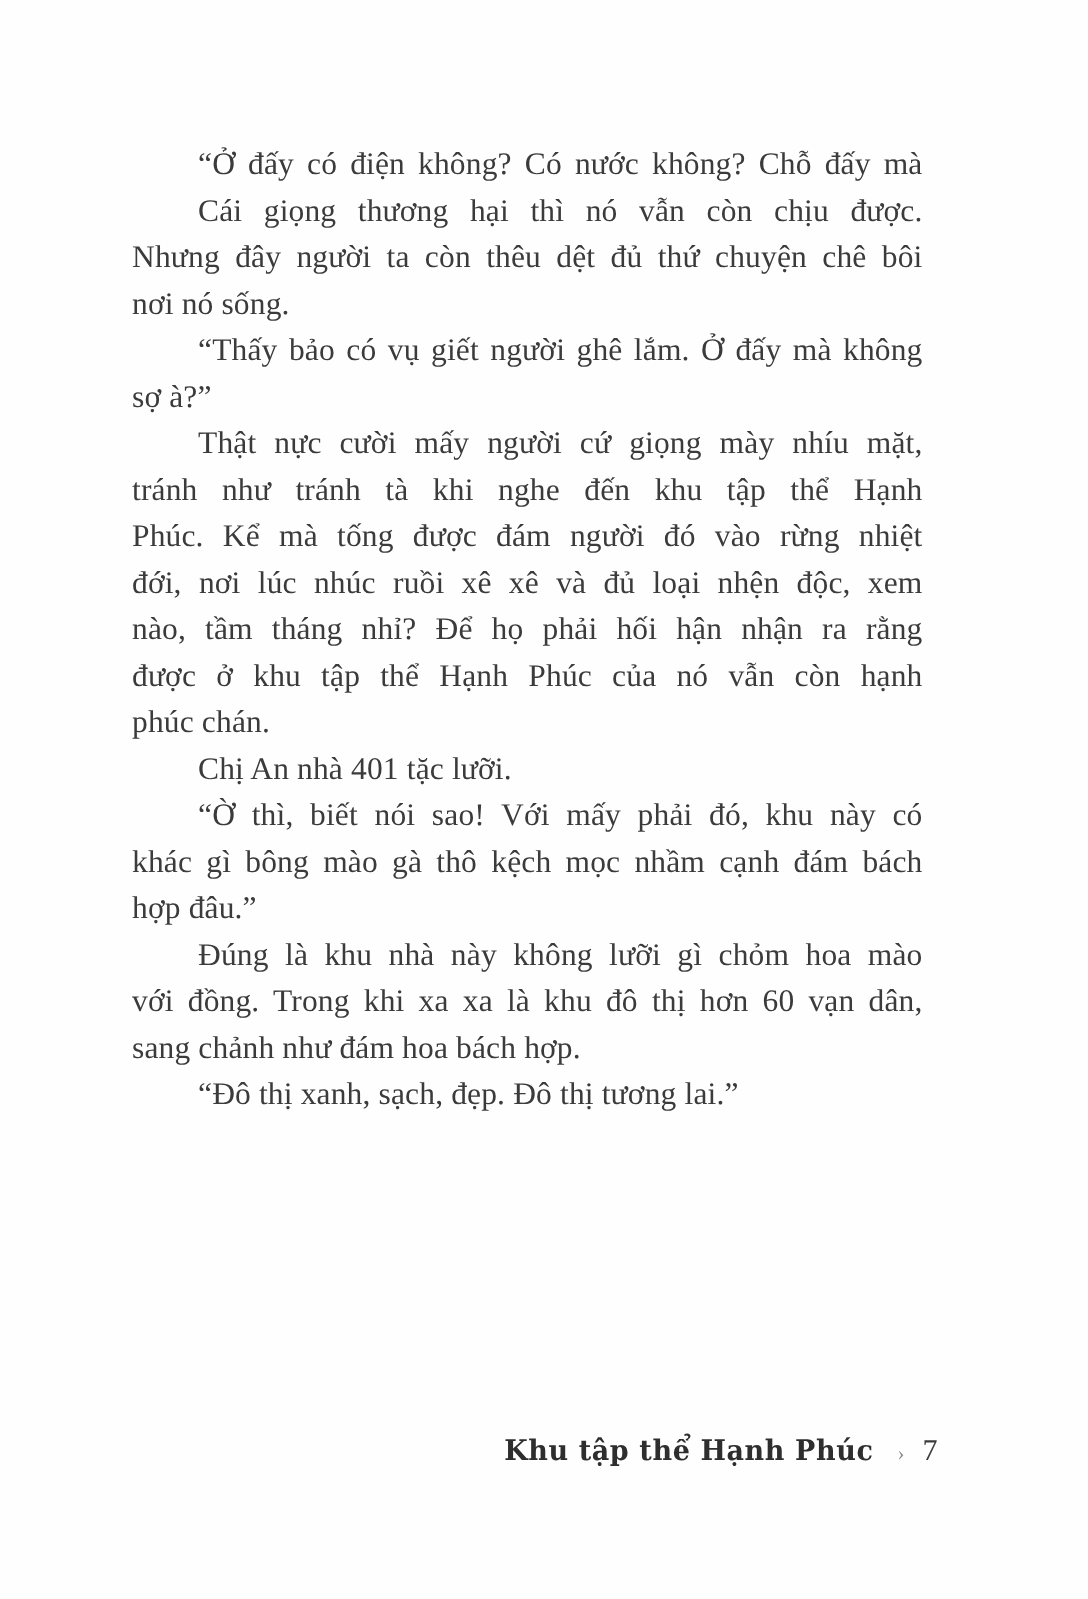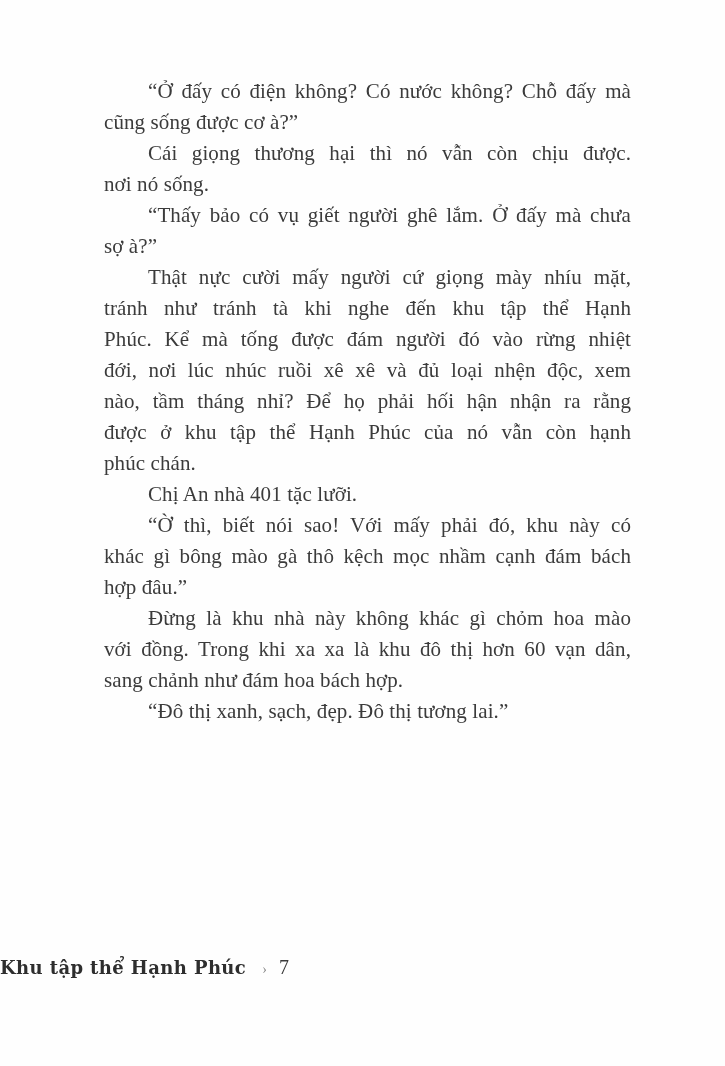--- a/index.html
+++ b/index.html
@@ -11,43 +11,42 @@
     position: relative;
     width: 725px;
     height: 1066px;
     background: #fefefe;
     overflow: hidden;
     font-family: "Liberation Serif", serif;
   }
   .text-block {
     position: absolute;
     left: 88px;
-    top: 76px;
+    top: 94px;
     width: 527px;
     font-size: 21px;
     line-height: 31px;
     color: #3b3b3b;
     letter-spacing: 0.1px;
-    margin-left: 16px;
   }
   .para { margin: 0; }
   .line {
     text-align: justify;
     text-align-last: justify;
     white-space: normal;
   }
   .line.last { text-align-last: left; }
   .line.first { text-indent: 44px; }
   .footer {
     position: absolute;
     top: 956px;
     left: 0;
     right: 100px;
     display: flex;
-    justify-content: flex-start;
+    justify-content: flex-end;
     align-items: baseline;
   }
   .running-title {
     font-family: "DejaVu Serif", serif;
     font-weight: 700;
     font-size: 18px;
     color: #2e2e2e;
     letter-spacing: 0.4px;
     transform: scaleY(1.05);
   }
@@ -64,49 +63,49 @@
   }
 </style>
 </head>
 <body>
 
 <div class="page">
 
   <div class="text-block">
       <div class="para">
         <div class="line first">“Ở đấy có điện không? Có nước không? Chỗ đấy mà</div>
-        <div class="line last">cũng sống được cơ à?”</div>
       </div>
       <div class="para">
         <div class="line first">Cái giọng thương hại thì nó vẫn còn chịu được.</div>
+        <div class="line">Nhưng đây người ta còn thêu dệt đủ thứ chuyện chê bôi</div>
         <div class="line last">nơi nó sống.</div>
       </div>
       <div class="para">
-        <div class="line first">“Thấy bảo có vụ giết người ghê lắm. Ở đấy mà chưa</div>
+        <div class="line first">“Thấy bảo có vụ giết người ghê lắm. Ở đấy mà không</div>
         <div class="line last">sợ à?”</div>
       </div>
       <div class="para">
         <div class="line first">Thật nực cười mấy người cứ giọng mày nhíu mặt,</div>
         <div class="line">tránh như tránh tà khi nghe đến khu tập thể Hạnh</div>
         <div class="line">Phúc. Kể mà tống được đám người đó vào rừng nhiệt</div>
         <div class="line">đới, nơi lúc nhúc ruồi xê xê và đủ loại nhện độc, xem</div>
         <div class="line">nào, tầm tháng nhỉ? Để họ phải hối hận nhận ra rằng</div>
         <div class="line">được ở khu tập thể Hạnh Phúc của nó vẫn còn hạnh</div>
         <div class="line last">phúc chán.</div>
       </div>
       <div class="para">
         <div class="line first last">Chị An nhà 401 tặc lưỡi.</div>
       </div>
       <div class="para">
         <div class="line first">“Ờ thì, biết nói sao! Với mấy phải đó, khu này có</div>
         <div class="line">khác gì bông mào gà thô kệch mọc nhầm cạnh đám bách</div>
         <div class="line last">hợp đâu.”</div>
       </div>
       <div class="para">
-        <div class="line first">Đừng là khu nhà này không khác gì chỏm hoa mào</div>
+        <div class="line first">Đúng là khu nhà này không lưỡi gì chỏm hoa mào</div>
         <div class="line">với đồng. Trong khi xa xa là khu đô thị hơn 60 vạn dân,</div>
         <div class="line last">sang chảnh như đám hoa bách hợp.</div>
       </div>
       <div class="para">
         <div class="line first last">“Đô thị xanh, sạch, đẹp. Đô thị tương lai.”</div>
       </div>
     </div>
 
   <div class="footer">
     <span class="running-title">Khu tập thể Hạnh Phúc</span>

